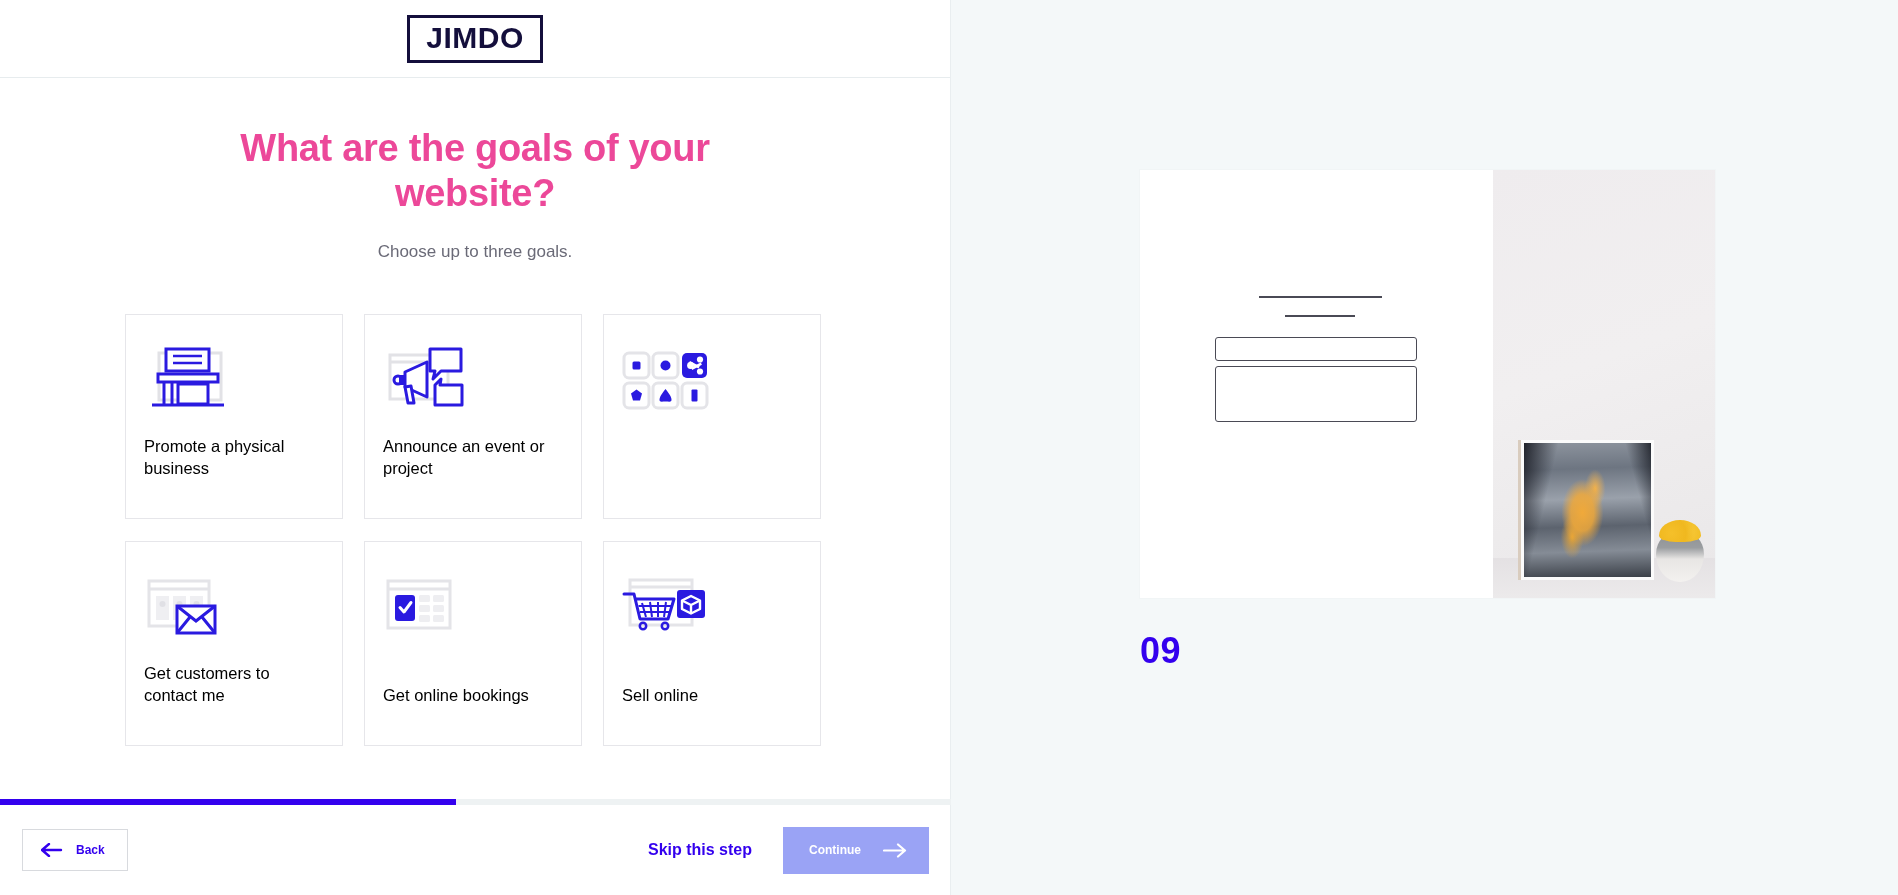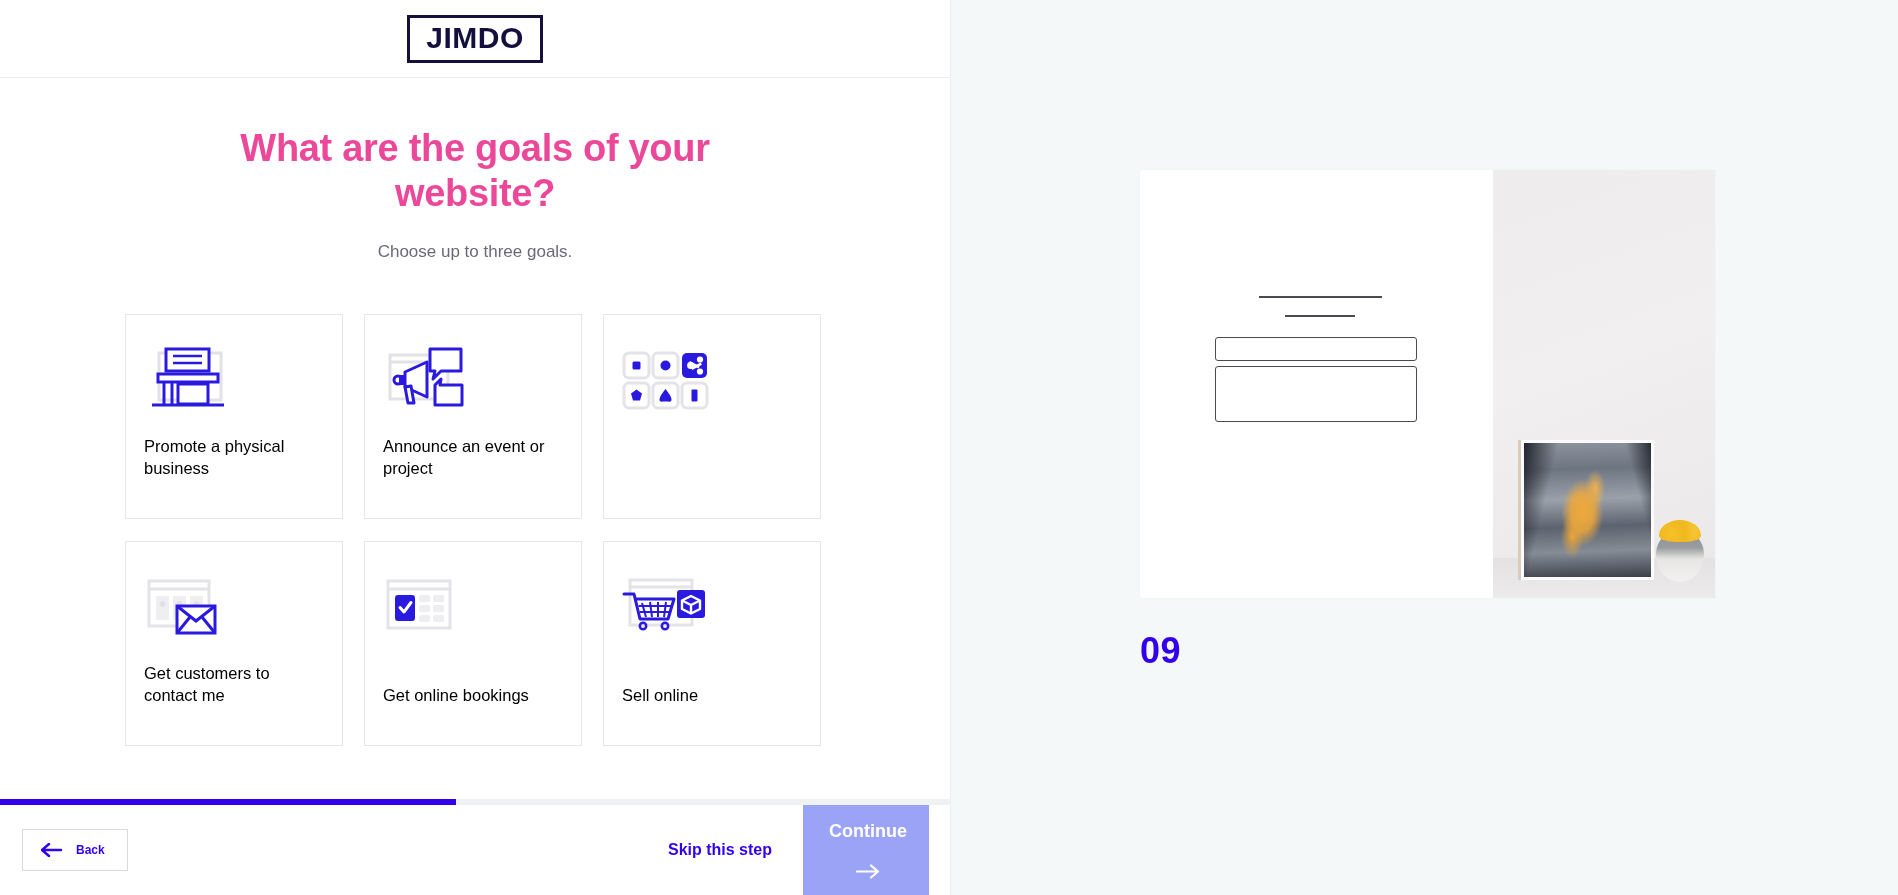--- a/index.html
+++ b/index.html
@@ -115,26 +115,25 @@
   .skip-link {
     color: #3300ee; font-size: 16px; font-weight: 700;
     text-decoration: none;
     margin-right: 28px;
     cursor: pointer;
   }
   .btn-continue {
     background: #9aa3f5;
     color: #ffffff;
     border: none;
-    font-size: 18px; font-weight: 700;
+    font-size: 12px; font-weight: 700;
     padding: 16px 22px 16px 26px;
     display: flex; align-items: center; gap: 22px;
     cursor: default;
     font-family: "Liberation Sans", sans-serif;
-    flex-direction: column;
   }
 
   
   .right-panel {
     width: 947px; height: 895px;
     background: #f4f8f9;
     position: relative;
   }
   .preview {
     position: absolute;

